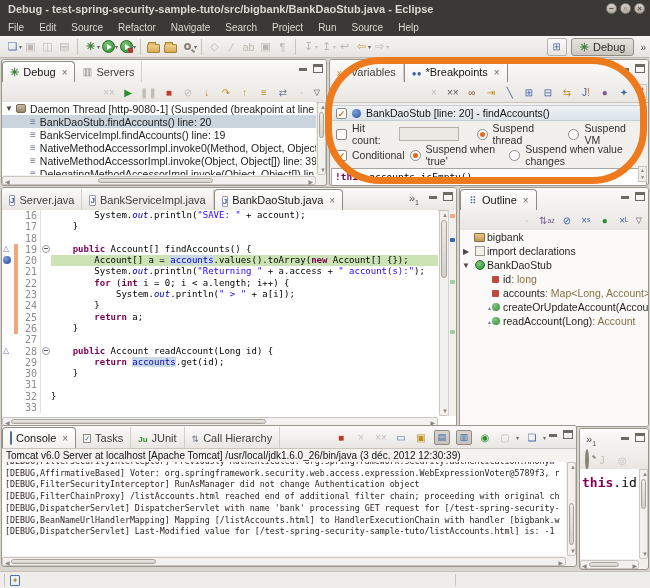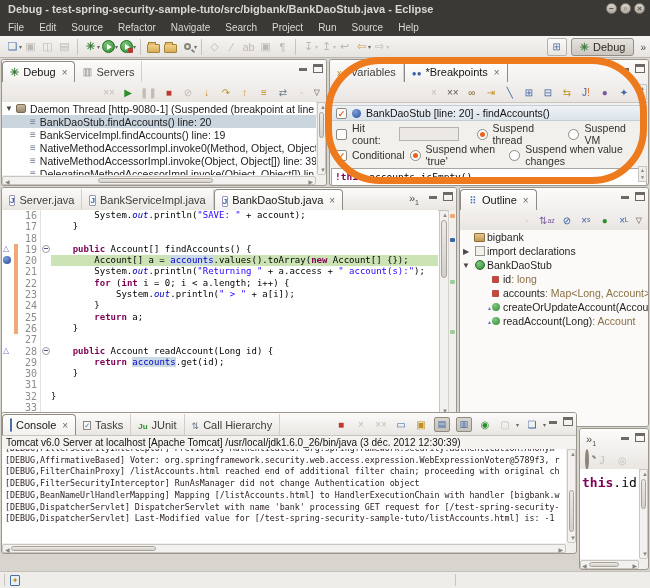--- a/index.html
+++ b/index.html
@@ -119,21 +119,21 @@
   .oi-package { width:11px; height:9px; background:linear-gradient(#E4C98C,#C399512); background:linear-gradient(#E4C98C,#C39951); border:1px solid #8A6D3B; border-radius:1px; }
   .oi-imports { width:10px; height:10px; background:#F3F1EC; border:1px solid #9A968E; font-size:7px; color:#7A8A50; line-height:9px; text-align:center; }
   .oi-class { width:10px; height:10px; border-radius:50%; background:radial-gradient(circle at 35% 30%,#83C683,#2F8F2F); border:1px solid #20701F; }
   .oi-field { width:7px; height:7px; background:#BE4A40; border-radius:1px; }
   .oi-method { width:8px; height:8px; border-radius:50%; background:radial-gradient(circle at 35% 30%,#83C683,#2F8F2F); }
   .omark { position:absolute; left:0px; bottom:0px; font-size:6px; color:#7472C4; line-height:6px; }
   .osuffix { color:#8A7144; }
   .orow.sel .osuffix { color:#EDEAE2; }
 
   
-  #consoleView { left:1px; top:412px; width:576px; height:142px; }
+  #consoleView { left:1px; top:425px; width:576px; height:142px; }
   .ctools { position:absolute; right:30px; top:3px; display:flex; gap:6px; align-items:center; }
   .ctitle { height:14px; background:#F4F3F0; border-bottom:1px solid #DDDAD4; font-size:10px; color:#111; padding-left:4px; line-height:14px; white-space:nowrap; overflow:hidden; }
   .clog { position:absolute; left:0; top:36px; right:10px; bottom:10px; background:#fff; overflow:hidden; padding-left:3px; }
   .logline { font-family:"DejaVu Sans Mono", monospace; font-size:8.3px; line-height:11.7px; color:#2E2020; white-space:pre; }
   .logline.clip { margin-top:-6px; }
   .con-ic { width:11px; height:9px; background:#DDE7F2; border:1px solid #4A6FA5; border-radius:1px; }
   .task-ic { width:10px; height:11px; background:#F6F5F2; border:1px solid #8E8A82; font-size:7px; color:#3C78C0; text-align:center; line-height:10px; }
   .junit-ic { font-size:8px; font-weight:bold; color:#2F8F2F; }
   .callh-ic { font-size:9px; color:#6B7A8C; }
   .tgl { width:16px; height:15px; border:1px solid #908C84; border-radius:2px; background:linear-gradient(#D8D5CF,#C6C2BB); display:flex; align-items:center; justify-content:center; font-size:9px; color:#3C64A8; }
@@ -680,24 +680,24 @@
       </div>
       <div class="mmbox">
         <span class="mm-min"></span>
         <span class="mm-max"></span>
       </div>
     </div>
     <div class="ctitle">Tomcat v6.0 Server at localhost [Apache Tomcat] /usr/local/jdk1.6.0_26/bin/java (3 déc. 2012 12:30:39)</div>
     <div class="clog" id="consoleLog">
         <div class="logline clip">[DEBUG,FilterSecurityInterceptor] Previously Authenticated: org.springframework.security.authentication.Anonym</div>
         <div class="logline">[DEBUG,AffirmativeBased] Voter: org.springframework.security.web.access.expression.WebExpressionVoter@5789f3, r</div>
+        <div class="logline">[DEBUG,FilterSecurityInterceptor] RunAsManager did not change Authentication object</div>
         <div class="logline">[DEBUG,FilterChainProxy] /listAccounts.html reached end of additional filter chain; proceeding with original ch</div>
-        <div class="logline">[DEBUG,FilterSecurityInterceptor] RunAsManager did not change Authentication object</div>
+        <div class="logline">[DEBUG,DispatcherServlet] DispatcherServlet with name 'bank' processing GET request for [/test-spring-security-</div>
         <div class="logline">[DEBUG,BeanNameUrlHandlerMapping] Mapping [/listAccounts.html] to HandlerExecutionChain with handler [bigbank.w</div>
-        <div class="logline">[DEBUG,DispatcherServlet] DispatcherServlet with name 'bank' processing GET request for [/test-spring-security-</div>
         <div class="logline">[DEBUG,DispatcherServlet] Last-Modified value for [/test-spring-security-sample-tuto/listAccounts.html] is: -1</div>
       </div>
     <div class="sb-v" style="right:0; top:36px; bottom:10px;">
         <span class="sb-ar" style="top:1px;left:2px;">▲</span>
         <span class="sb-th" style="top:40px; height:42px;"></span>
         <span class="sb-ar" style="bottom:1px;left:2px;">▼</span>
       </div>
     <div class="sb-h" style="left:0; right:10px; bottom:0;">
         <span class="sb-ar" style="left:2px;top:1px;">◀</span>
         <span class="sb-th" style="left:8px; width:145px;"></span>

